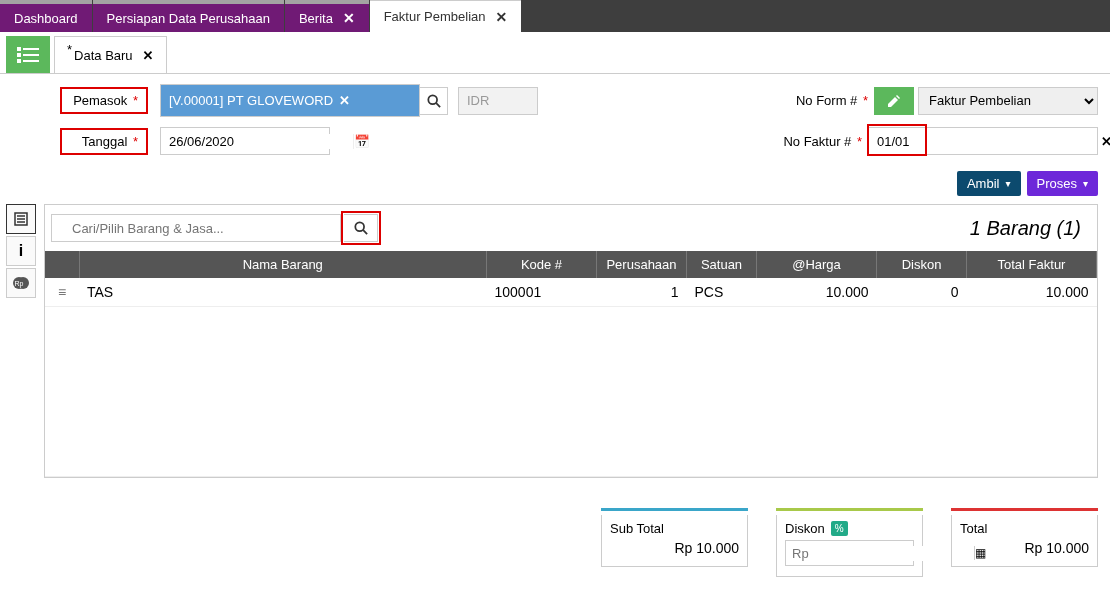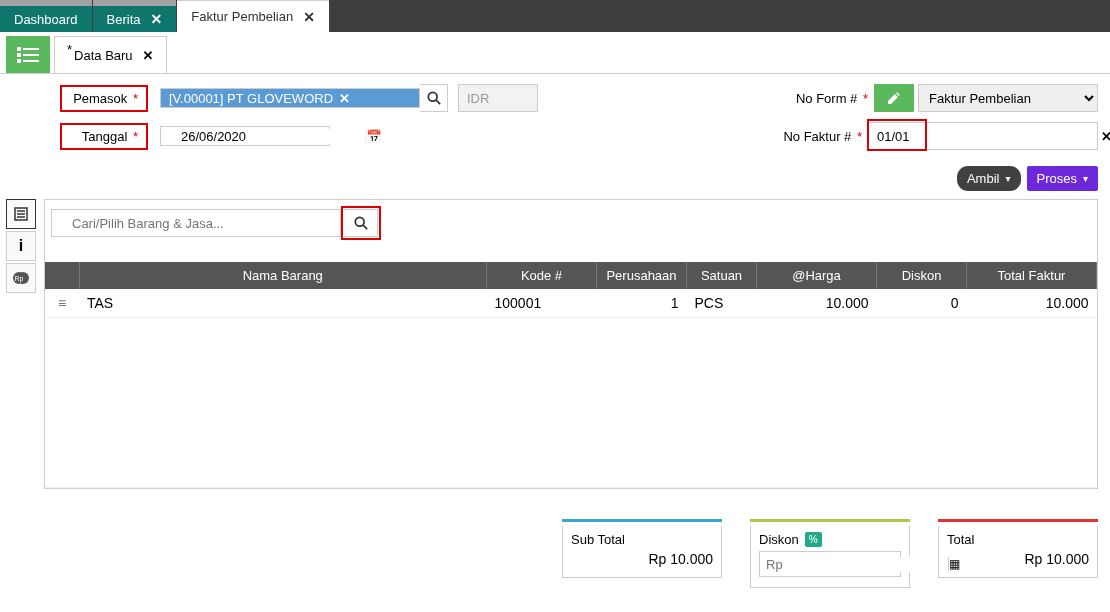--- a/index.html
+++ b/index.html
@@ -1,82 +1,82 @@
 <!DOCTYPE html>
 <html><head>
 <meta charset="utf-8">
 <style>
   * { box-sizing: border-box; margin: 0; padding: 0; }
   body { font-family: Arial, sans-serif; font-size: 13px; width: 1110px; height: 612px; background: #fff; overflow: hidden; }
   
   
   .top-tabs { background: #3e3e3e; height: 32px; display: flex; align-items: stretch; }
-  .top-tab { background: #0f766e; color: #fff; padding: 0 14px; display: flex; align-items: center; margin-right: 1px; cursor: pointer; font-size: 13px; border-top:6px solid #a3a3a3;}
+  .top-tab { background: #701a75; color: #fff; padding: 0 14px; display: flex; align-items: center; margin-right: 1px; cursor: pointer; font-size: 13px; border-top:4px solid #a3a3a3;}
   .top-tab.active { background: #fff; color: #333; border-top: 1px solid #ccc;}
   .top-tab .close-x { margin-left: 10px; font-weight: bold; font-size: 14px; }
   
   
   .sub-tabs { height: 38px; display: flex; align-items: stretch; border-bottom: 1px solid #ccc; padding-left: 6px; margin-top:4px;}
   .sub-tab-icon { background: #5cb85c; width: 44px; display:flex; align-items:center; justify-content:center; }
   .sub-tab-icon svg { fill:#fff; }
   .sub-tab { border: 1px solid #ccc; border-bottom:none; background:#fff; display:flex; align-items:center; padding: 0 12px; margin-left:4px;}
   .sub-tab .star { position:relative; top:-6px; margin-right:2px;}
   .sub-tab .close-x { margin-left:10px; font-weight:bold; }
   
   
   .form-area { padding: 10px 12px 6px 60px; position: relative; }
   .form-row { display:flex; align-items:center; margin-bottom:10px; }
   .lbl { text-align:right; margin-right:12px; font-size:13px; padding:4px 8px; min-width:88px;}
   .lbl.red-box { border:2px solid #d00; }
   .req-star { color:#d00; margin-left:2px; }
-  .field-supplier { background:#5a9bd5; color:#fff; display:flex; align-items:center; padding:4px 8px; width:260px; height:20px; border:1px solid #ccc;}
+  .field-supplier { background:#5a9bd5; color:#fff; display:flex; align-items:center; padding:4px 8px; width:260px; height:33px; border:1px solid #ccc;}
   .field-supplier .sx { margin-left:6px; font-weight:bold; cursor:pointer;}
   .search-ic-box { width:28px; height:28px; border:1px solid #ccc; border-left:none; display:flex;align-items:center;justify-content:center; background:#fff;}
   .currency-box { margin-left:10px; width:80px; height:28px; border:1px solid #ccc; background:#f2f2f2; color:#999; display:flex; align-items:center; padding:0 8px;}
   .spacer { flex:1; }
   .right-label { margin-right:6px; }
   .edit-btn { background:#5cb85c; width:40px; height:28px; display:flex;align-items:center;justify-content:center; margin-right:4px;}
   .edit-btn svg{ fill:#fff;}
   .form-type-select { height:28px; width:180px; border:1px solid #ccc; padding:0 6px; font-size:13px;}
-  .date-box { display:flex; border:1px solid #ccc; height:20px; width:170px; align-items:center;padding-left:12px;}
+  .date-box { display:flex; border:1px solid #ccc; height:28px; width:170px; align-items:center;}
   .date-box input{ border:none; outline:none; padding:0 8px; flex:1; font-size:13px;}
   .date-box .cal{ width:28px; text-align:center; border-left:1px solid #eee; cursor:pointer;}
   .faktur-box { border:1px solid #ccc; height:28px; width:230px; display:flex; align-items:center; padding:0 8px; }
   .faktur-box input{ border:none;outline:none;flex:1;font-size:13px;}
   .faktur-box .clear-x{ font-weight:bold;cursor:pointer;}
   
   .action-btns { display:flex; justify-content:flex-end; padding: 0 12px 8px 0;}
   .btn{ color:#fff; padding:5px 10px; font-size:13px; display:flex;align-items:center; cursor:pointer; margin-left:6px; border-radius:2px;}
-  .btn-green{ background:#404040;border-radius:11px;}
+  .btn-green{ background:#0c4a6e;}
   .btn-blue{ background:#6d28d9;}
   .btn .caret{ margin-left:6px; font-size:10px;}
   
   
   .main-wrap{ display:flex; padding: 0 12px 10px 6px;}
   .side-icons{ width:32px; display:flex; flex-direction:column; margin-right:6px;}
   .side-icons .sic{ width:30px;height:30px;border:1px solid #ccc; display:flex;align-items:center;justify-content:center; margin-bottom:2px; background:#fafafa; font-size:16px;}
   .side-icons .sic.active{ border-color:#333; }
   
   .table-area{ flex:1; border:1px solid #ccc;}
   .search-row{ display:flex; align-items:center; padding:6px;}
   .item-search{ width:290px; height:28px; border:1px solid #ccc; padding:0 20px; color:#999; font-size:13px;}
   .item-search-btn{ width:34px;height:28px; border:1px solid #ccc; border-left:none; display:flex;align-items:center;justify-content:center; background:#fff;}
   .ibtn-hl{ border:2px solid #d00; padding:1px; display:flex;}
   .count-label{ font-style:italic; font-size:20px; margin-left:auto; padding-right:10px;}
   
-  table.items{ width:100%; border-collapse:collapse;margin-top:16px;}
+  table.items{ width:100%; border-collapse:collapse;}
   table.items thead th{ background:#555; color:#fff; font-weight:normal; padding:6px 8px; font-size:13px; border-right:1px solid #777;}
   table.items tbody td{ padding:6px 8px; border-bottom:1px solid #eee; font-size:14px;}
   .drag-handle{ color:#777; cursor:move; text-align:center;}
   .num{ text-align:right;}
   .empty-space{ height:170px;}
   
   
   .totals{ display:flex; gap:28px; justify-content:flex-end; padding: 20px 12px 0 0;}
-  .total-box{ width:160px;}
+  .total-box{ width:147px;}
   .total-box .bar{ height:3px; margin-bottom:4px;}
   .total-box.sub .bar{ background:#3aa6c9;}
   .total-box.disc .bar{ background:#a8c94a;}
   .total-box.total .bar{ background:#d33;}
   .total-box .body{ border:1px solid #ccc; border-top:none; padding:6px 8px 10px 8px; min-height:52px;}
   .total-box .title{ font-size:13px; display:flex; align-items:center;}
   .total-box .value{ text-align:right; font-size:14px; margin-top:4px;}
   .pct-badge{ background:#2a8; color:#fff; font-size:10px; padding:2px 4px; border-radius:2px; margin-left:6px;}
   .disc-input{ display:flex; border:1px solid #ccc; margin-top:4px; height:26px; align-items:center;}
   .disc-input input{ border:none; outline:none; flex:1; padding:0 6px; font-size:13px;}
@@ -85,20 +85,23 @@
   svg.mag{ width:14px;height:14px;}
 </style>
 </head>
 <body>
 
 <div class="top-tabs">
   <div class="top-tab">
       <span>Dashboard</span>
     </div>
   <div class="top-tab">
+      <span>Persiapan Data Perusahaan</span>
+    </div>
+  <div class="top-tab">
       <span>Berita</span>
       <span class="close-x">✕</span>
     </div>
   <div class="top-tab active">
       <span>Faktur Pembelian</span>
       <span class="close-x">✕</span>
     </div>
 </div>
 
 <div class="sub-tabs">
@@ -201,20 +204,21 @@
     <div class="search-row">
       <input class="item-search" placeholder="Cari/Pilih Barang &amp; Jasa..." style="">
       <span class="ibtn-hl">
         <span class="item-search-btn">
           <svg class="mag" viewBox="0 0 16 16">
               <circle cx="6.5" cy="6.5" r="5" fill="none" stroke="#333" stroke-width="2"></circle>
               <line x1="10.5" y1="10.5" x2="15" y2="15" stroke="#333" stroke-width="2"></line>
             </svg>
         </span>
       </span>
+      <span class="count-label">1 Barang (1)</span>
     </div>
     <table class="items">
       <colgroup>
           <col style="width:34px">
           <col>
           <col style="width:110px">
           <col style="width:90px">
           <col style="width:70px">
           <col style="width:120px">
           <col style="width:90px">

